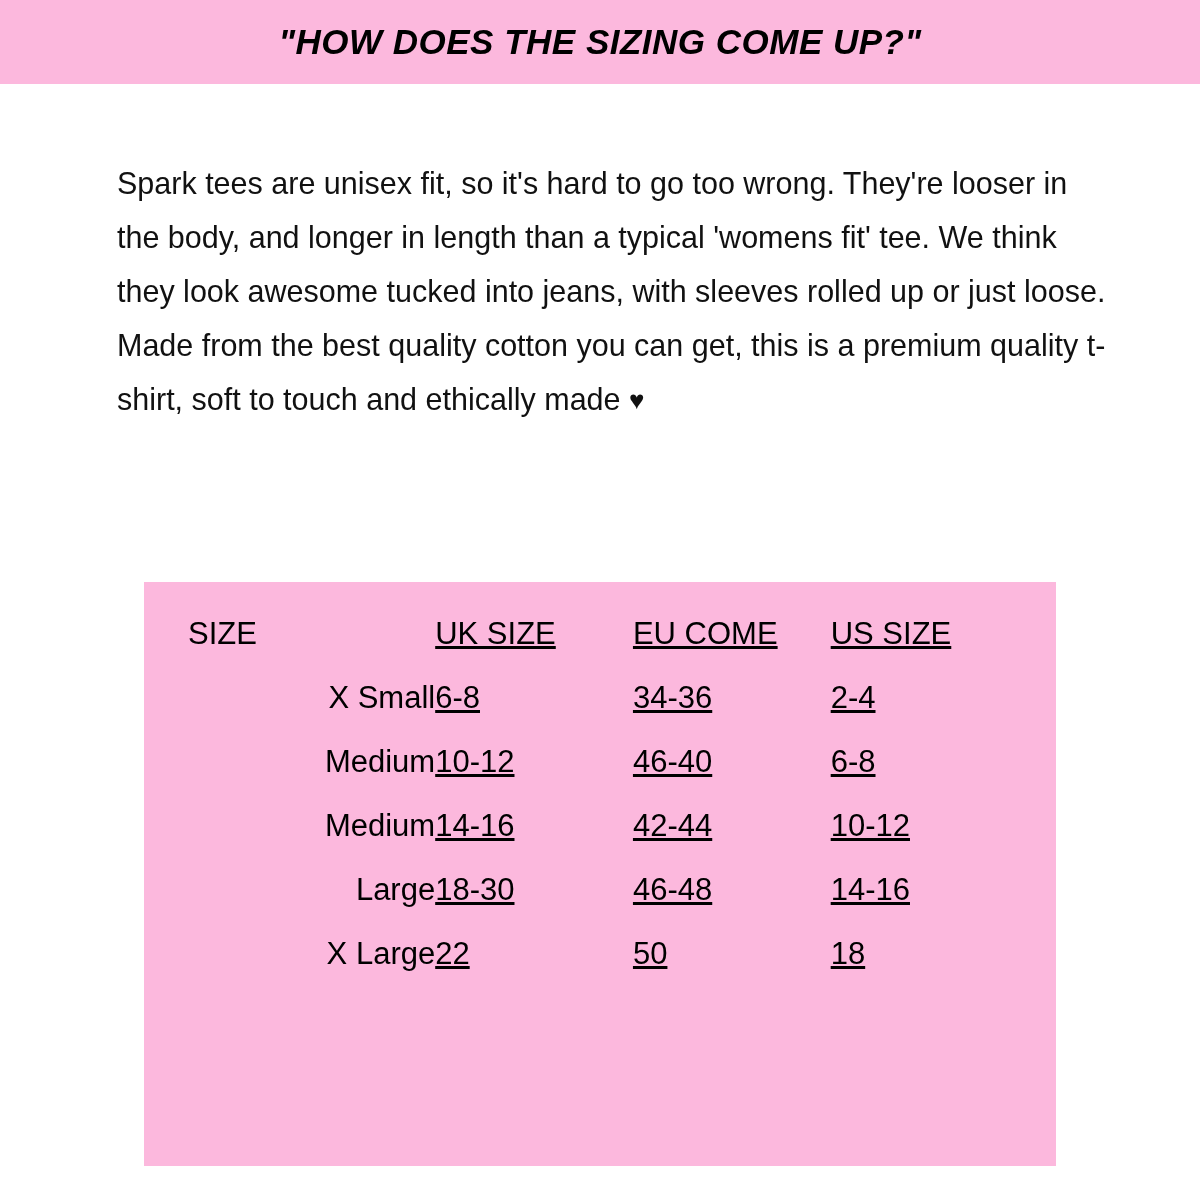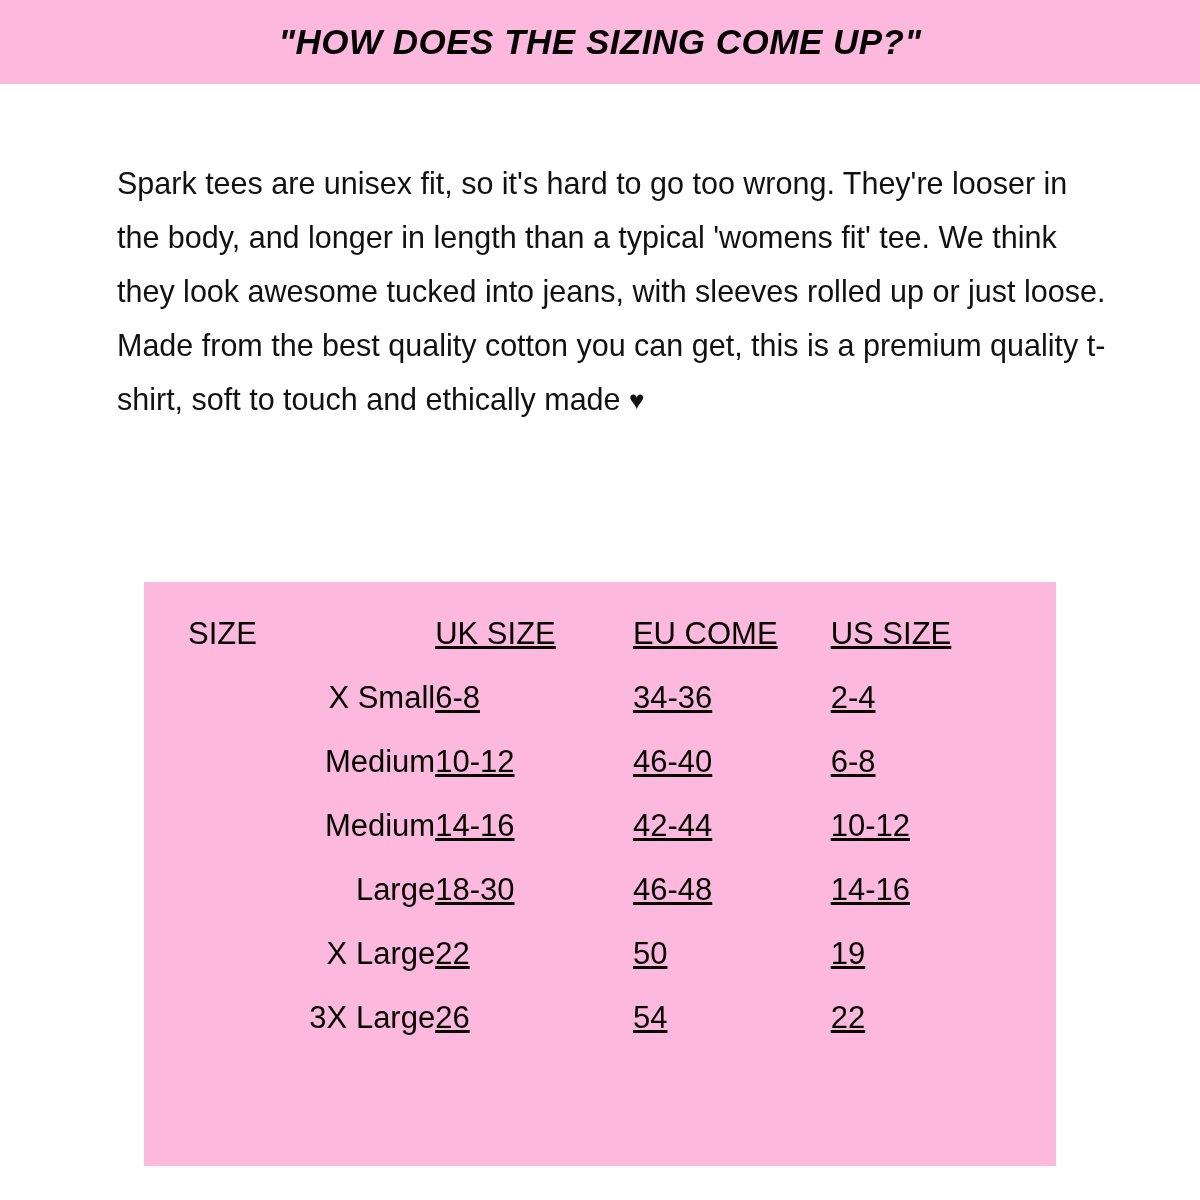--- a/index.html
+++ b/index.html
@@ -147,25 +147,19 @@
         <tr>
           <td class="col-l">Large</td>
           <td class="col-c">18-30</td>
           <td class="col-c">46-48</td>
           <td class="col-c">14-16</td>
         </tr>
         <tr>
           <td class="col-l">X Large</td>
           <td class="col-c">22</td>
           <td class="col-c">50</td>
-          <td class="col-c">19</td>
-        </tr>
-        <tr>
-          <td class="col-l">3X Large</td>
-          <td class="col-c">26</td>
-          <td class="col-c">54</td>
-          <td class="col-c">22</td>
+          <td class="col-c">18</td>
         </tr>
       </tbody>
     </table>
   </div>
 
 </div>
 
 </body></html>

